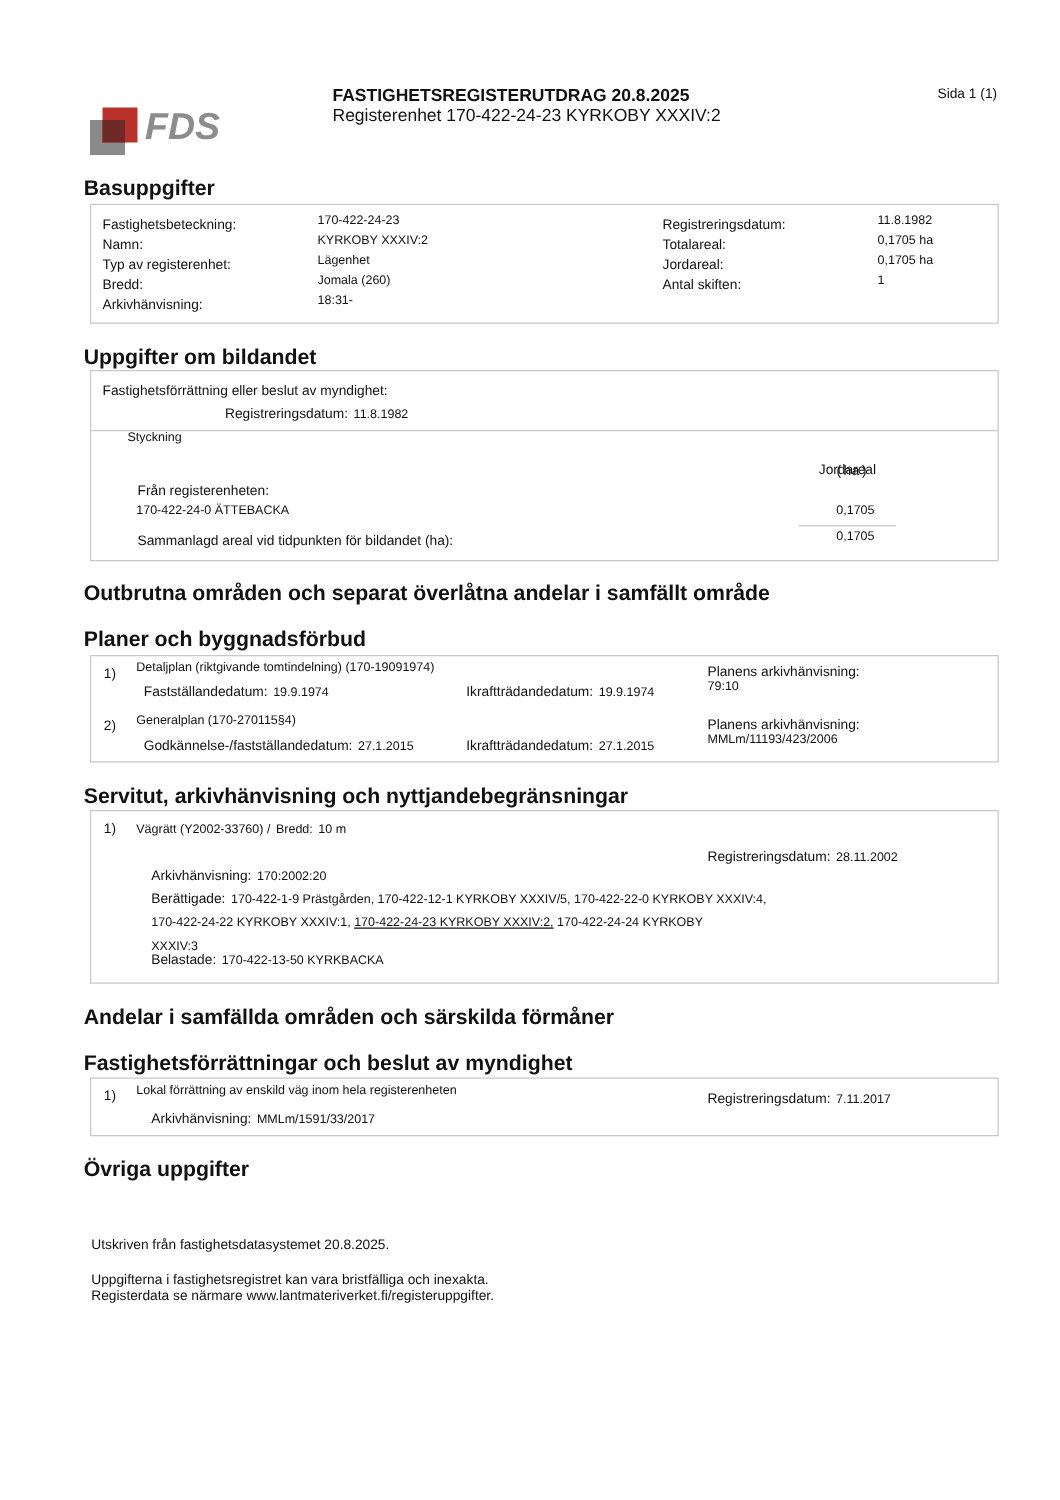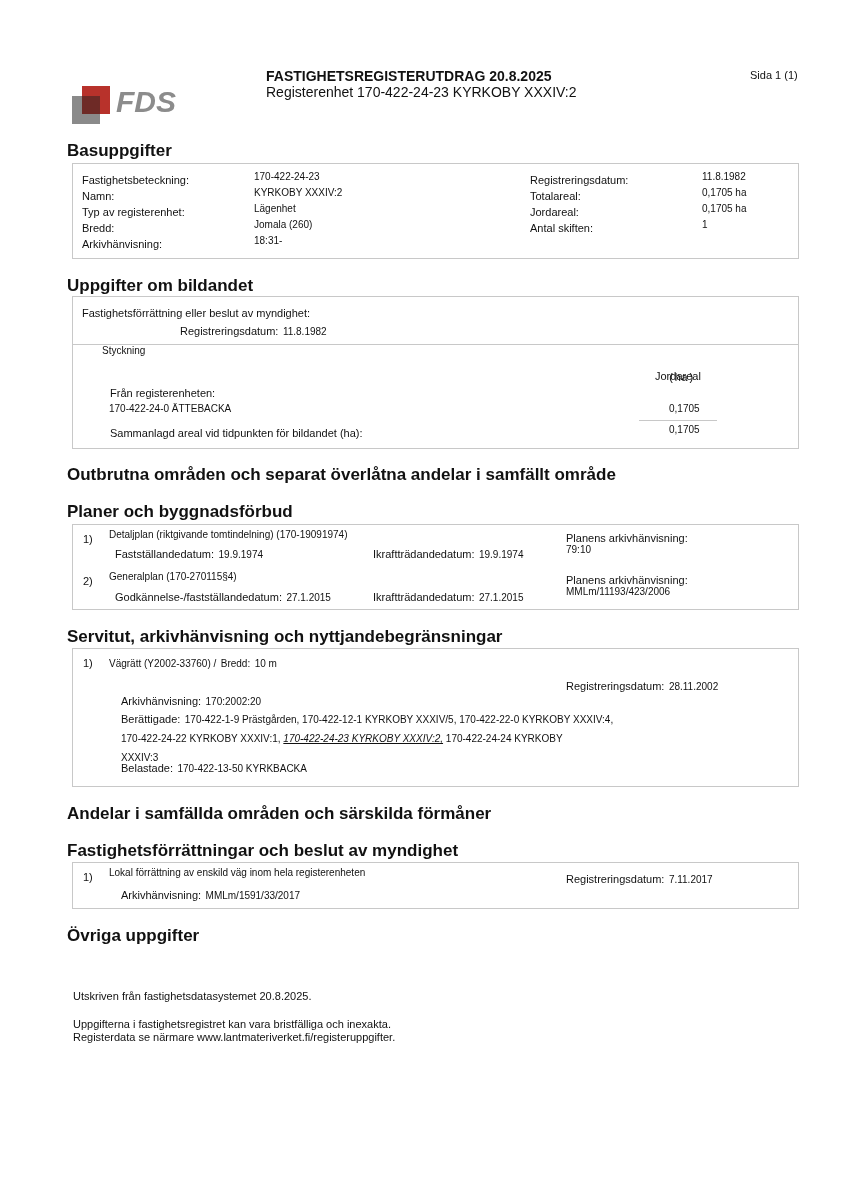--- a/index.html
+++ b/index.html
@@ -12,21 +12,21 @@
   .logo .logo-text { position:absolute; left:44px; top:-1px; font-size:30px; font-weight:bold; color:#8c8c8c; letter-spacing:0px; font-family:"Liberation Sans", sans-serif; }
   .doc-title { left:266px; top:68px; font-size:14px; font-weight:bold; }
   .doc-sub { left:266px; top:84px; font-size:14px; }
   .page-no { left:750px; top:69px; font-size:11px; }
   .section-h { left:67px; font-size:17px; font-weight:bold; }
   .box { left:72px; width:727px; border:1px solid #c8c8c8; box-sizing:border-box; }
   .lbl { font-size:11px; }
   .val { font-size:10px; }
   .small { font-size:11px; }
   .hr { position:absolute; left:0; right:0; height:0; border-top:1px solid #c8c8c8; }
-  .u { text-decoration:underline;font-style:italic; }
+  .u { text-decoration:underline; }
   .footer { left:73px; font-size:11px; }
 </style>
 </head>
 <body>
 
 <div class="abs logo">
   <div class="sq-grey"></div>
   <div class="sq-red"></div>
   <div class="sq-overlap"></div>
   <div class="logo-text">FDS</div>

